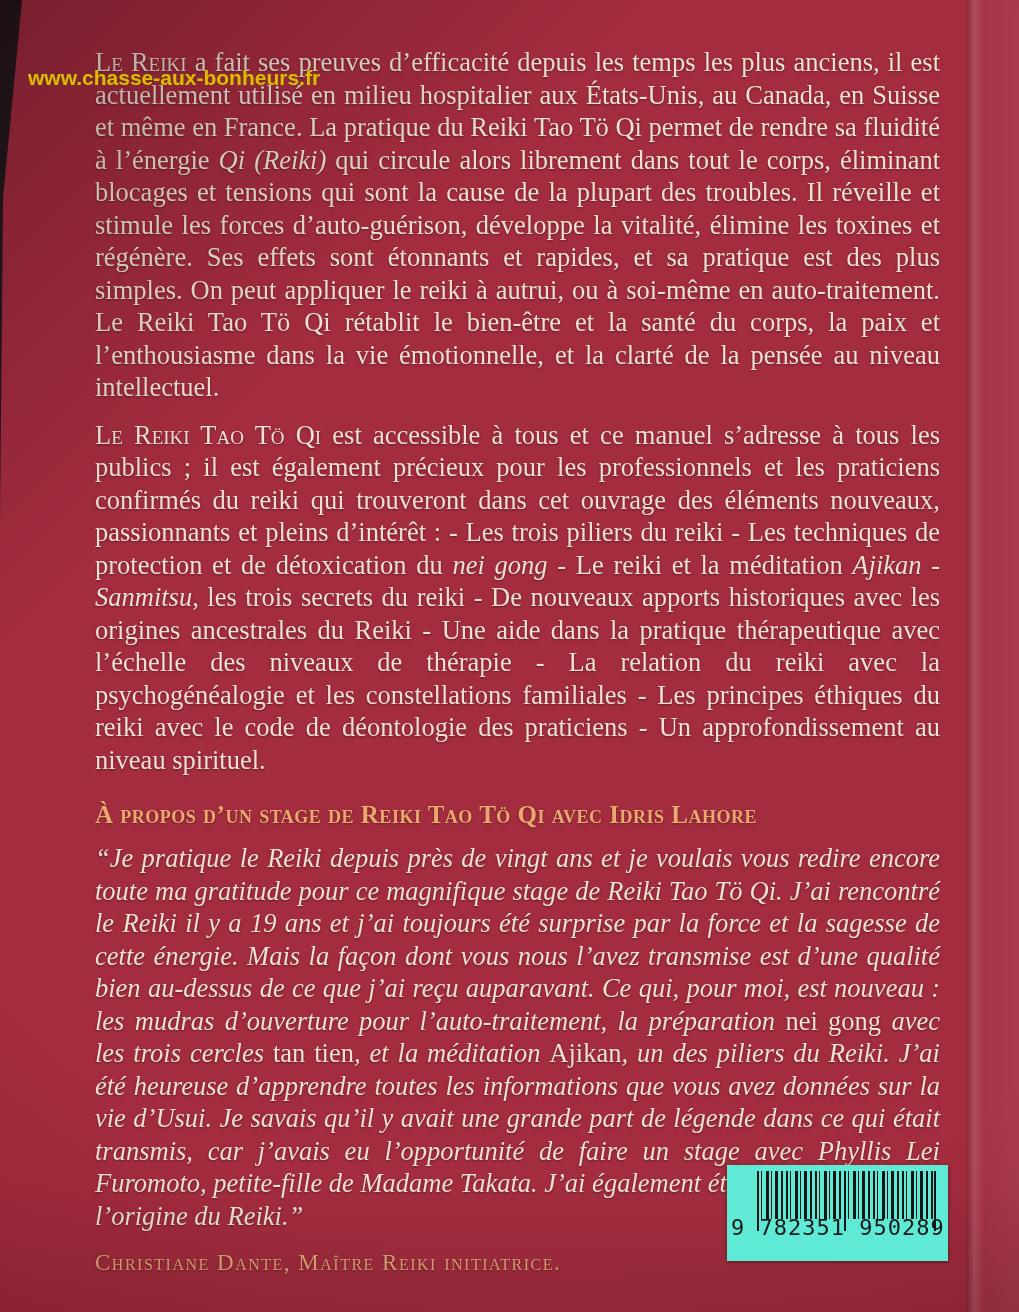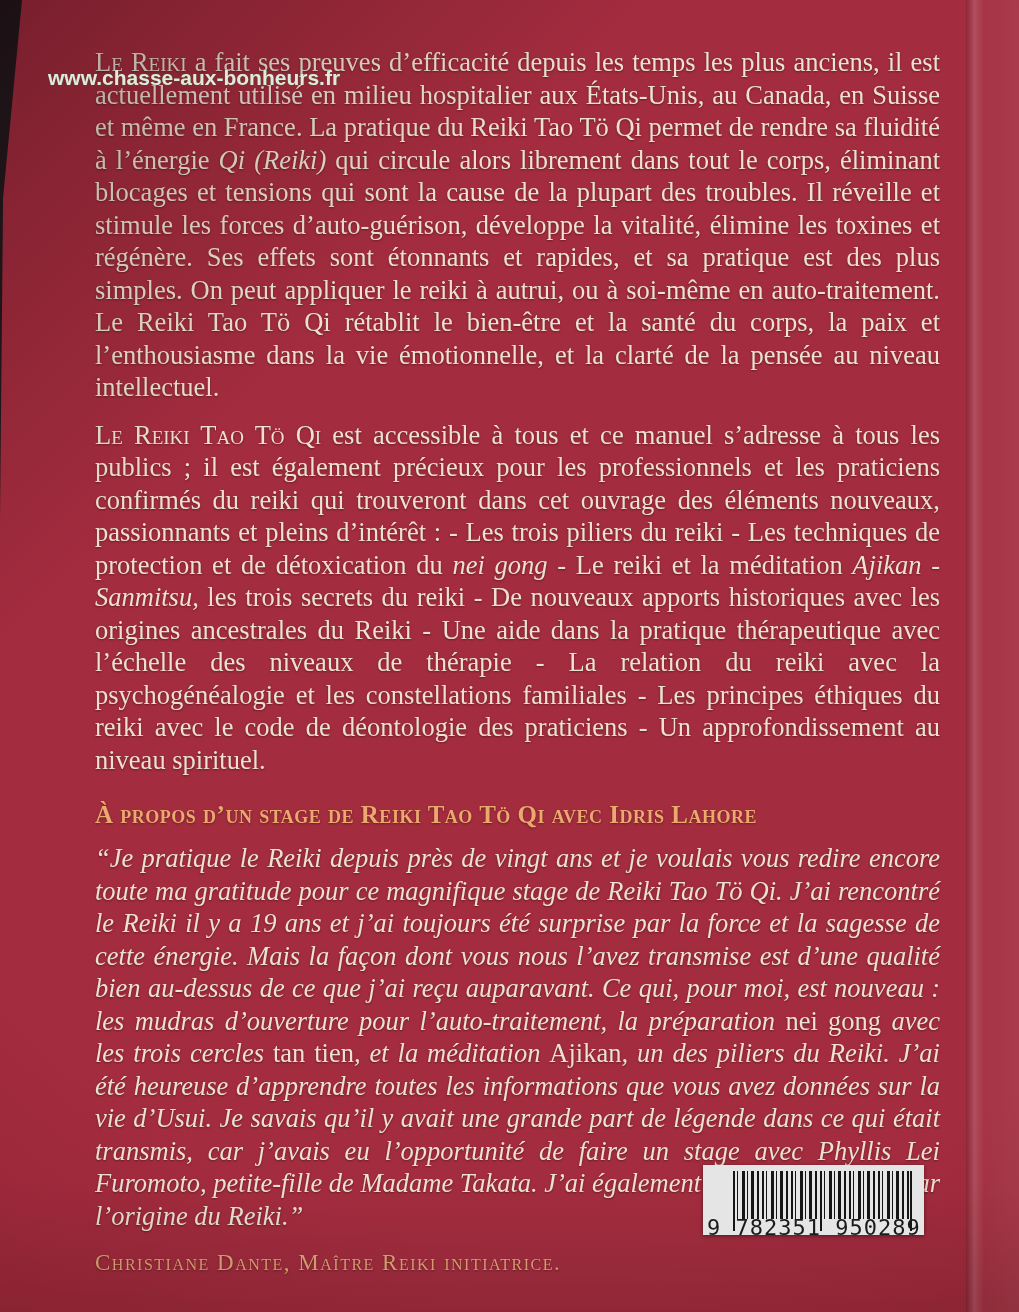--- a/index.html
+++ b/index.html
@@ -62,29 +62,28 @@
     font-size:23px;
     letter-spacing:1.5px;
     text-align:left;
     margin-top:6px;
     text-shadow:0 1px 2px rgba(40,0,8,.5);
   }
   .watermark{
     position:absolute;left:28px;top:66px;
     font-family:"Liberation Sans",sans-serif;
     font-size:21px;font-weight:bold;
-    color:#e5e5e5;
+    color:#eab308;
     text-shadow:0 0 1px #1c7a00;
     z-index:5;
-    margin-left:20px;
   }
   
   .price-label{
-    position:absolute;left:703px;top:1165px;width:221px;height:70px;
-    background:#e5e5e5;
+    position:absolute;left:727px;top:1165px;width:221px;height:96px;
+    background:#5eead4;
     box-shadow:0 1px 4px rgba(0,0,0,.45);
     z-index:4;
   }
   .barcode-bars{
     position:absolute;left:30px;top:6px;right:12px;height:48px;
     background:repeating-linear-gradient(90deg,
       #151515 0 2px, transparent 2px 4px,
       #151515 4px 5px, transparent 5px 9px,
       #151515 9px 12px, transparent 12px 14px,
       #151515 14px 15px, transparent 15px 18px,

